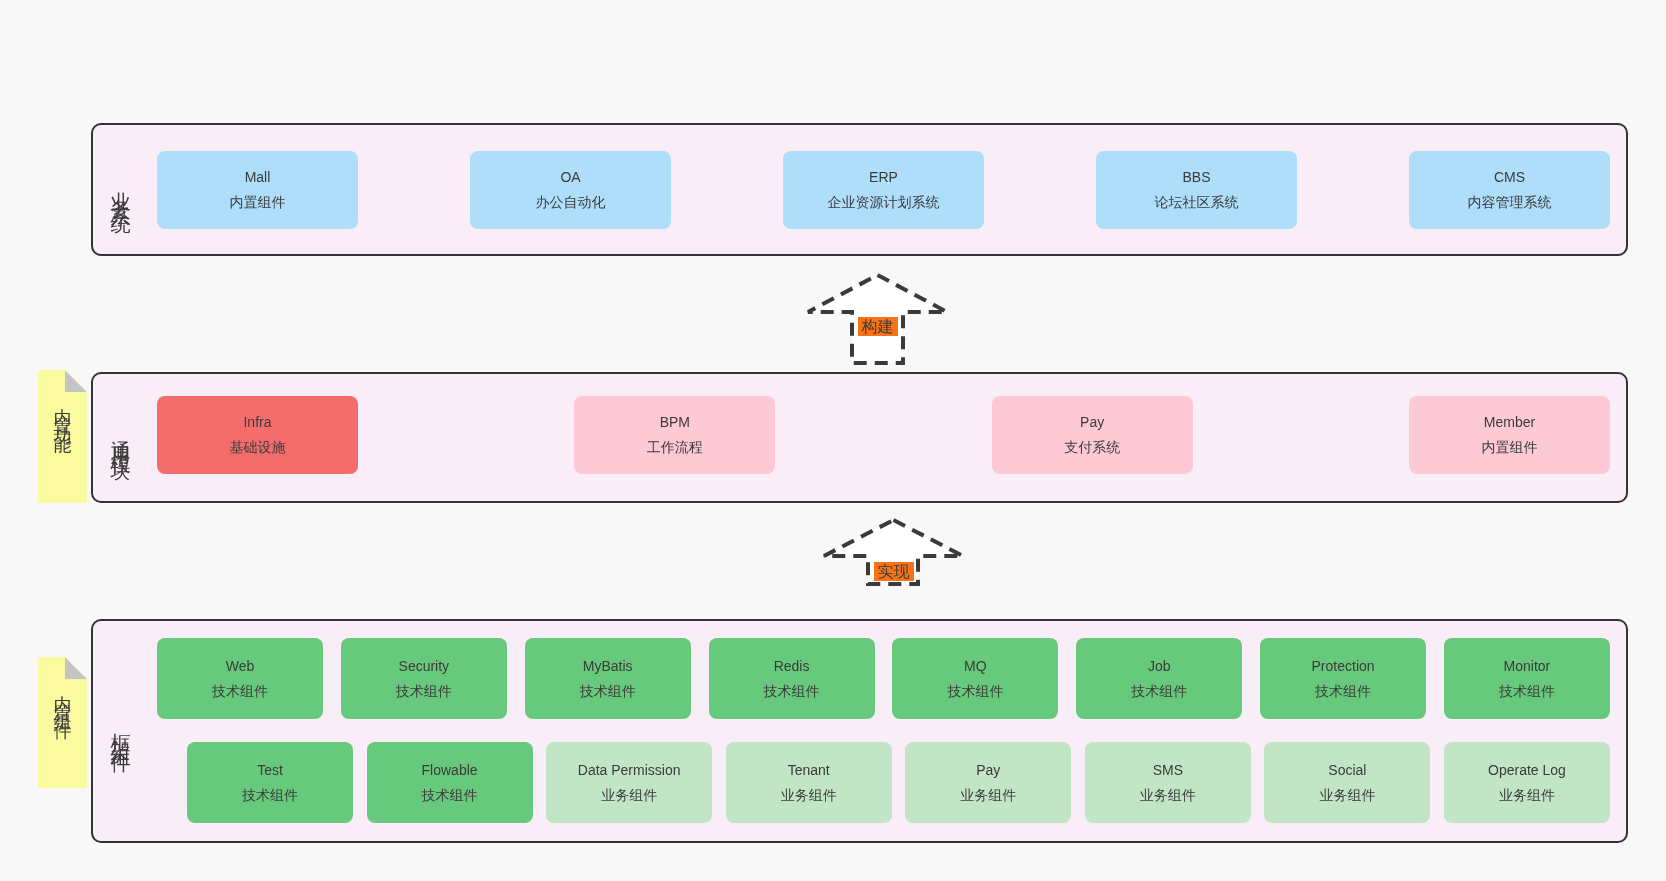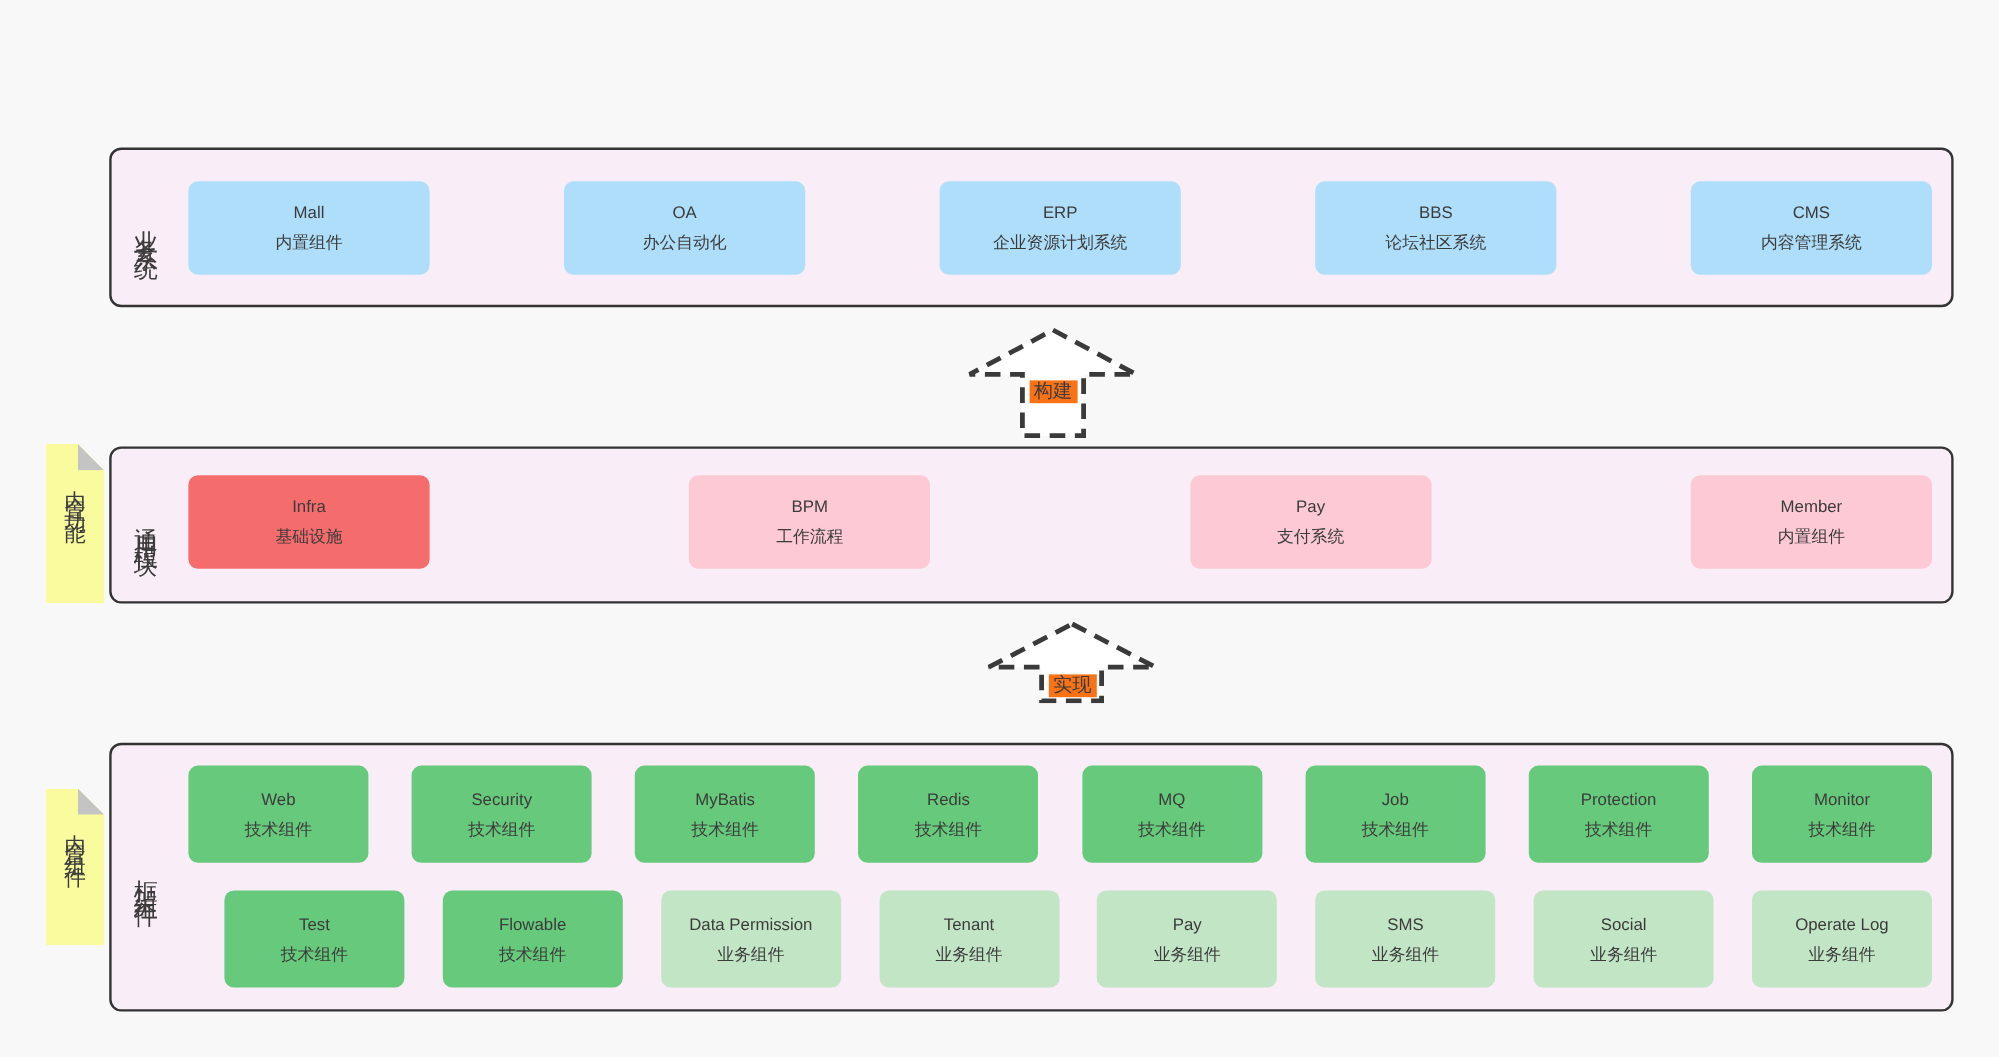--- a/index.html
+++ b/index.html
@@ -31,21 +31,21 @@
   #sec-business .boxes-row{top:26px;}
   #sec-modules .boxes-row{top:22px;}
   #sec-framework .row-1{top:17px;}
   #sec-framework .row-2{top:121px;margin-left:30px;}
   .box{
     box-sizing:border-box;border-radius:8px;
     display:flex;flex-direction:column;align-items:center;justify-content:center;
     text-align:center;font-size:14px;line-height:25px;padding:2px 10px;
   }
   .box-wide{width:201px;height:78px;}
-  .box-small{width:150px;height:81px;padding:2px 8px;}
+  .box-small{width:166px;height:81px;padding:2px 8px;}
   .v-blue{background:var(--blue,#aedefa);}
   .v-red{background:var(--red,#f56c6c);}
   .v-pink{background:var(--pink,#fdc9d4);}
   .v-green{background:var(--green,#67c97b);}
   .v-light_green{background:var(--light_green,#c2e5c6);}
   .note{
     position:absolute;left:38px;width:49px;background:var(--note_yellow,#fafa9e);
     clip-path:polygon(0 0,calc(100% - 22px) 0,100% 22px,100% 100%,0 100%);
     border-radius:2px;
   }

